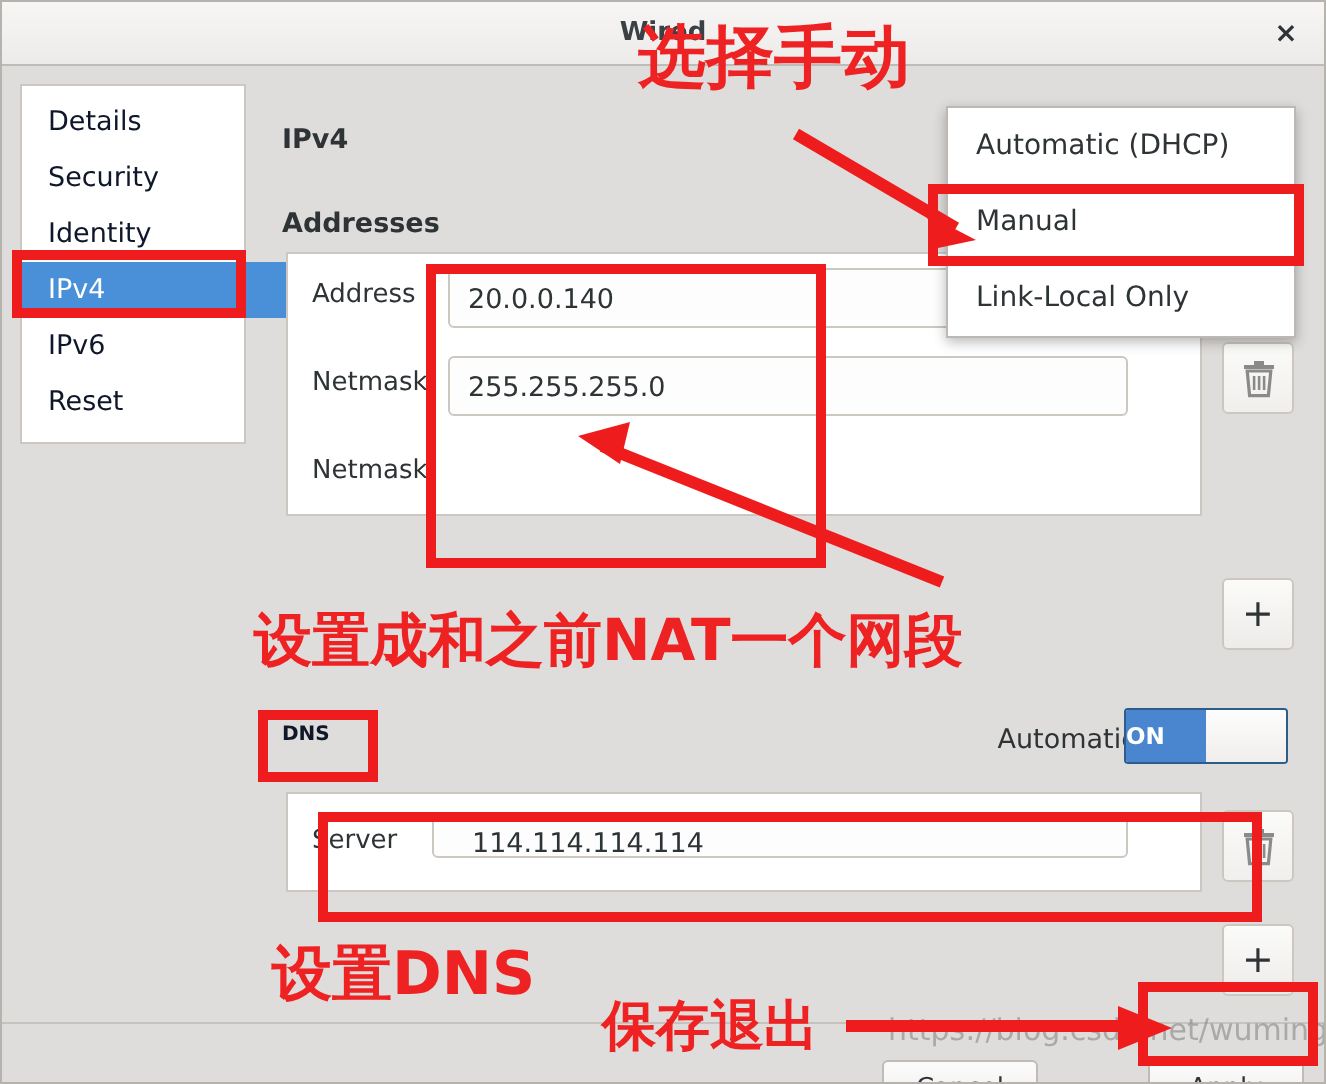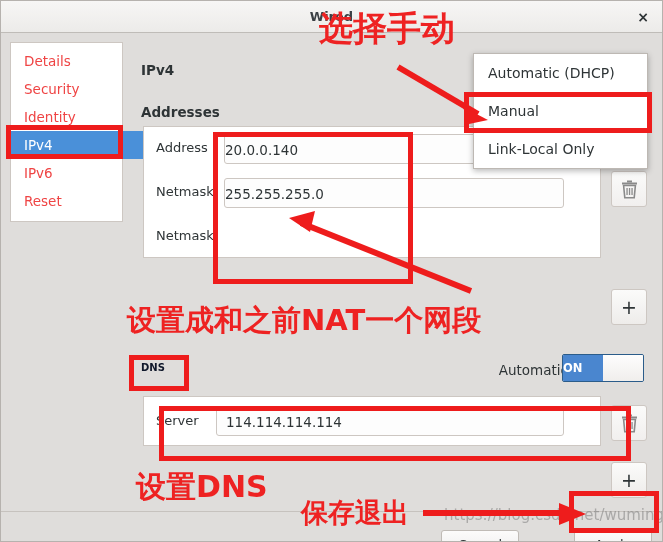--- a/index.html
+++ b/index.html
@@ -76,21 +76,21 @@
     background: #ffffff;
     border: 1px solid #cdc7c2;
     box-sizing: border-box;
     padding-top: 4px;
   }
   .side-item {
     height: 28px;
     line-height: 28px;
     padding-left: 13px;
     font-size: 13.5px;
-    color: #ef4444;
+    color: #0f172a;
     cursor: pointer;
     position: relative;
   }
   .side-item.selected {
     background: #4a90d9;
     color: #ffffff;
     width: 124px;
     margin-left: 0;
   }
 
@@ -159,21 +159,21 @@
   .addr-row .row-input {
     position: absolute;
     left: 80px; top: 7px;
     width: 340px;
     height: 30px;
     line-height: 30px;
     background: #fdfdfd;
     border: 1px solid #cdc7c2;
     border-radius: 3px;
     box-sizing: border-box;
-    padding-left: 0;
+    padding-left: 9px;
     font-size: 13.5px;
     color: #2e3436;
   }
   #addr-delete {
     position: absolute;
     left: 480px; top: 137px;
     width: 36px; height: 36px;
     background: linear-gradient(#fbfbfa, #f1efee);
     border: 1px solid #cdc7c2;
     border-radius: 3px;
@@ -249,27 +249,27 @@
   #dns-panel .row-label {
     position: absolute;
     left: 12px; top: 16px;
     font-size: 13px;
     color: #2e3436;
   }
   #dns-panel .row-input {
     position: absolute;
     left: 72px; top: 9px;
     width: 348px;
-    height: 30px;
+    height: 23px;
     line-height: 30px;
     background: #fdfdfd;
     border: 1px solid #cdc7c2;
     border-radius: 3px;
     box-sizing: border-box;
-    padding-left: 9px;
+    padding-left: 19px;
     font-size: 13.5px;
     color: #2e3436;
   }
   #dns-delete {
     position: absolute;
     left: 480px; top: 371px;
     width: 36px; height: 36px;
     background: linear-gradient(#fbfbfa, #f1efee);
     border: 1px solid #cdc7c2;
     border-radius: 3px;

